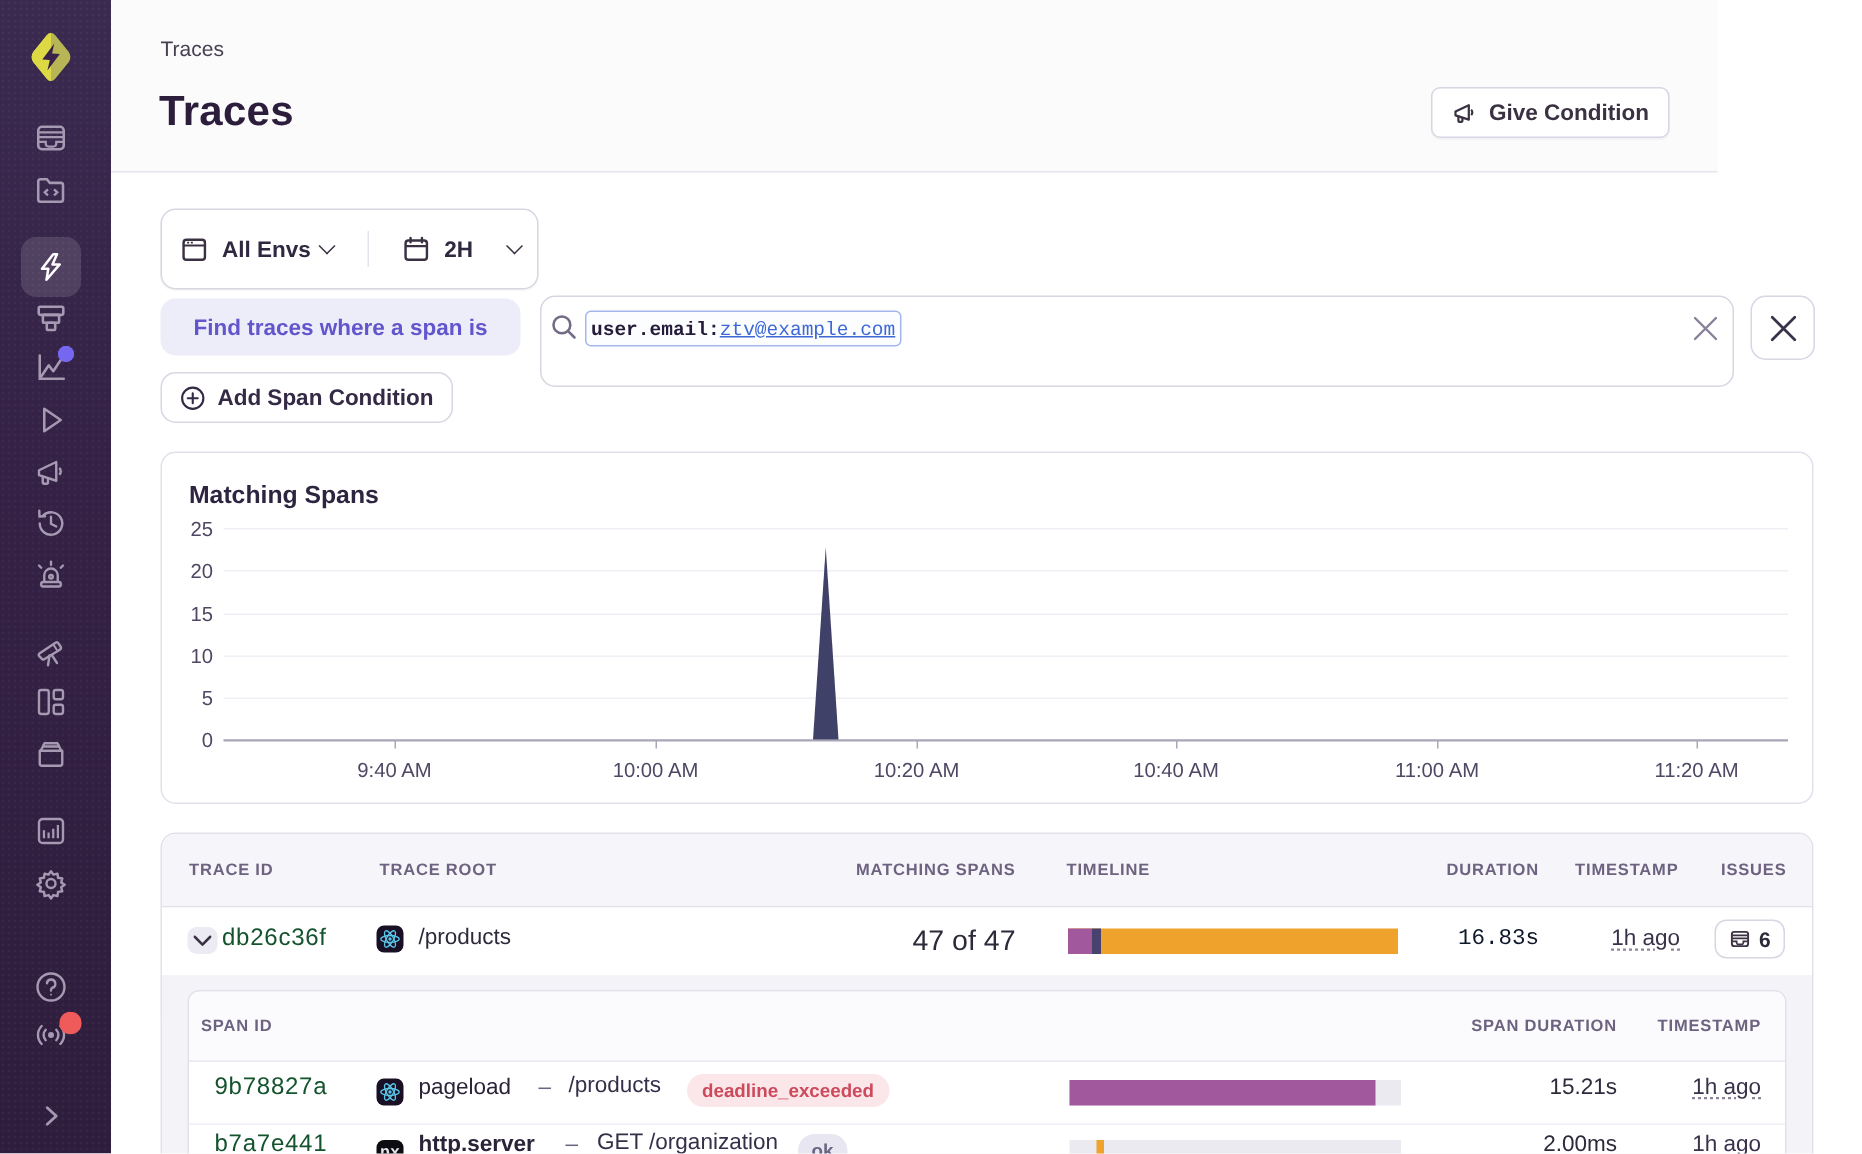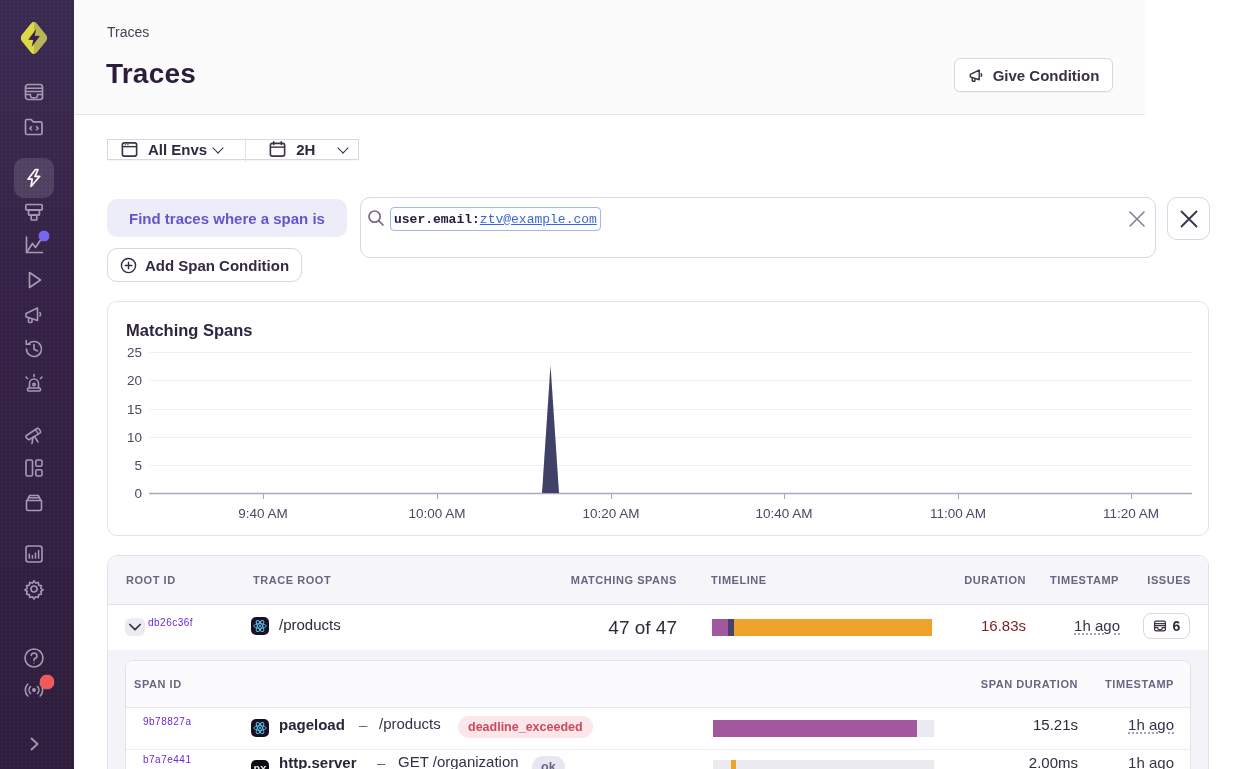--- a/index.html
+++ b/index.html
@@ -26,22 +26,22 @@
 #hdr { position:absolute; left:74px; top:0; width:1071px; height:115px;
   background:#fbfbfc; border-bottom:1px solid #e7e4ec; }
 #crumb { position:absolute; left:33px; top:24px; font-size:14px; color:#473f52; }
 #h1 { position:absolute; left:32px; top:58px; font-size:28px; font-weight:bold; color:#2d1d3c; letter-spacing:0.2px; }
 #feedback { position:absolute; right:32px; top:58px; width:159px; height:34px;
   background:#fff; border:1px solid #d9d5e2; border-radius:6px;
   display:flex; align-items:center; justify-content:center; gap:8px;
   font-size:15px; font-weight:bold; color:#3a3142; box-shadow:0 1px 1px rgba(60,50,80,0.04); }
 
 
-#pagefilter { position:absolute; left:107px; top:139px; width:252px; height:21px;
-  background:#fff; border:1px solid #d9d5e2; border-radius:0;
+#pagefilter { position:absolute; left:107px; top:139px; width:252px; height:54px;
+  background:#fff; border:1px solid #d9d5e2; border-radius:10px;
   display:flex; align-items:center; box-shadow:0 1px 1px rgba(60,50,80,0.04); }
 #pagefilter .seg { display:flex; align-items:center; height:100%; }
 #pagefilter .sep { width:1px; height:24px; background:#e6e3ec; }
 #pagefilter .lbl { font-size:15px; font-weight:bold; color:#2f2840; }
 .chev { width:8px; height:8px; border-right:1.7px solid #3a3142; border-bottom:1.7px solid #3a3142;
   transform:rotate(45deg); margin-top:-4px; }
 
 #pill { position:absolute; left:107px; top:199px; width:240px; height:38px;
   background:#edecf9; border-radius:10px; display:flex; align-items:center; justify-content:center;
   font-size:15px; font-weight:bold; color:#6356cc; }
@@ -68,21 +68,21 @@
 #chart { position:absolute; left:107px; top:301px; width:1102px; height:235px;
   background:#fff; border:1px solid #e3e0ea; border-radius:10px; }
 #chart h3 { position:absolute; left:18px; top:19px; font-size:16.5px; font-weight:bold; color:#2d2440; }
 
 
 #table { position:absolute; left:107px; top:555px; width:1102px; height:240px;
   background:#fff; border:1px solid #e3e0ea; border-radius:10px 10px 0 0; overflow:hidden; }
 .thead { position:relative; height:49px; background:#f6f5f9; border-bottom:1px solid #e3e0ea; }
 .th { position:absolute; top:0; line-height:49px; font-size:11px; font-weight:bold; color:#6d6380; letter-spacing:0.55px; }
 .trow { position:relative; height:45px; background:#fff; }
-.link { color:#6d28d9; font-size:10px; letter-spacing:0.5px; }
+.link { color:#14532d; font-size:16px; letter-spacing:0.5px; }
 .nested { position:relative; height:160px; background:#f4f3f8; }
 #ntable { position:absolute; left:17px; top:10px; width:1066px; height:145px;
   background:#fff; border:1px solid #e3e0ea; border-radius:8px; overflow:hidden; }
 .nhead { position:relative; height:47px; background:#fbfbfd; border-bottom:1px solid #e9e6ef; }
 .nth { position:absolute; top:0; line-height:47px; font-size:11px; font-weight:bold; color:#6d6380; letter-spacing:0.55px; }
 .nrow { position:relative; height:42px; border-bottom:1px solid #efedf3; }
 .reacticon { width:18px; height:18px; border-radius:5px; background:#1a1026; display:flex; align-items:center; justify-content:center; }
 .pxicon { width:18px; height:18px; border-radius:5px; background:#0d0c10; color:#e8e6ef; display:flex; align-items:center; justify-content:center;
   font-family:"Liberation Mono", monospace; font-size:11px; font-weight:bold; }
 .redpill { display:inline-flex; align-items:center; height:22px; padding:0 10px; border-radius:11px;
@@ -320,21 +320,21 @@
         <text x="503" y="216">10:20 AM</text>
         <text x="676" y="216">10:40 AM</text>
         <text x="850" y="216">11:00 AM</text>
         <text x="1023" y="216">11:20 AM</text>
       </g>
     </svg>
   </div>
 
   <div id="table">
     <div class="thead">
-      <div class="th" style="left:18px">ROOT ID</div>
+      <div class="th" style="left:18px">TRACE ID</div>
       <div class="th" style="left:145px">TRACE ROOT</div>
       <div class="th" style="right:531px">MATCHING SPANS</div>
       <div class="th" style="left:603px">TIMELINE</div>
       <div class="th" style="right:182px">DURATION</div>
       <div class="th" style="right:89px">TIMESTAMP</div>
       <div class="th" style="right:17px">ISSUES</div>
     </div>
     <div class="trow">
       <div class="abs" style="left:17px;top:13px;width:20px;height:18px;background:#eceaf2;border-radius:6px;display:flex;align-items:center;justify-content:center;">
         <svg width="12" height="12" viewBox="0 0 12 12" fill="none" stroke="#3a3142" stroke-width="1.7" stroke-linecap="round" stroke-linejoin="round">
@@ -349,21 +349,21 @@
           <ellipse cx="10" cy="10" rx="8.8" ry="3.3" transform="rotate(120 10 10)"></ellipse>
           <circle cx="10" cy="10" r="1.6" fill="#5bc6e8" stroke="none"></circle>
         </svg>
       </div>
       <span class="abs" style="left:171px;top:11px;font-size:15px;color:#2f2a3b;">/products</span>
       <span class="abs" style="right:531px;top:12px;font-size:19px;color:#2f2a3b;">47 of 47</span>
       <div class="abs" style="left:604px;top:14px;width:220px;height:17px;background:#efa32d;">
         <div class="abs" style="left:0;top:0;width:16px;height:17px;background:#a1589d;"></div>
         <div class="abs" style="left:16px;top:0;width:6px;height:17px;background:#47436e;"></div>
       </div>
-      <span class="abs" style="right:182px;top:12px;font-size:15px;color:#7f1d1d;">16.83s</span>
+      <span class="abs" style="right:182px;top:12px;font-size:15px;color:#0f172a;font-family:Liberation Mono, monospace;">16.83s</span>
       <span class="abs dotted" style="right:88px;top:12px;font-size:15px;color:#39324a;">1h ago</span>
       <div class="abs" style="left:1035px;top:8px;width:47px;height:26px;border:1px solid #d9d5e2;border-radius:8px;display:flex;align-items:center;justify-content:center;gap:6px;">
         <svg width="14" height="14" viewBox="0 0 22 22" fill="none" stroke="#3a3142" stroke-width="2">
           <rect x="2.5" y="3.5" width="17" height="15" rx="2.5"></rect>
           <path d="M3 7.2 h16 M3 10.4 h16" stroke-width="1.8"></path>
           <path d="M3 13.5 h4.5 v1.6 a2 2 0 0 0 2 1.6 h3 a2 2 0 0 0 2 -1.6 v-1.6 H19" stroke-width="1.8"></path>
         </svg>
         <span style="font-size:14px;font-weight:bold;color:#2f2a3b;">6</span>
       </div>
     </div>
@@ -377,21 +377,21 @@
         <div class="nrow">
           <a class="link abs" style="left:17px;top:8px">9b78827a</a>
           <div class="reacticon abs" style="left:125px;top:11px">
             <svg width="14" height="14" viewBox="0 0 20 20" fill="none" stroke="#5bc6e8" stroke-width="1.3">
               <ellipse cx="10" cy="10" rx="8.8" ry="3.3"></ellipse>
               <ellipse cx="10" cy="10" rx="8.8" ry="3.3" transform="rotate(60 10 10)"></ellipse>
               <ellipse cx="10" cy="10" rx="8.8" ry="3.3" transform="rotate(120 10 10)"></ellipse>
               <circle cx="10" cy="10" r="1.6" fill="#5bc6e8" stroke="none"></circle>
             </svg>
           </div>
-          <span class="abs" style="left:153px;top:8px;font-size:15px;font-weight:bold;color:#2b2438;">pageload</span>
+          <span class="abs" style="left:153px;top:8px;font-size:15px;font-weight:normal;color:#2b2438;">pageload</span>
           <span class="abs" style="left:233px;top:8px;font-size:15px;color:#6d6380;">–</span>
           <span class="abs" style="left:253px;top:7px;font-size:15px;color:#33304a;">/products</span>
           <span class="redpill abs" style="left:332px;top:8px;">deadline_exceeded</span>
           <div class="abs" style="left:587px;top:12px;width:221px;height:17px;background:#eceaf1;">
             <div class="abs" style="left:0;top:0;width:204px;height:17px;background:#a1589d;"></div>
           </div>
           <span class="abs" style="right:112px;top:8px;font-size:15px;color:#2f2a3b;">15.21s</span>
           <span class="abs dotted" style="right:16px;top:8px;font-size:15px;color:#39324a;">1h ago</span>
         </div>
         <div class="nrow">

